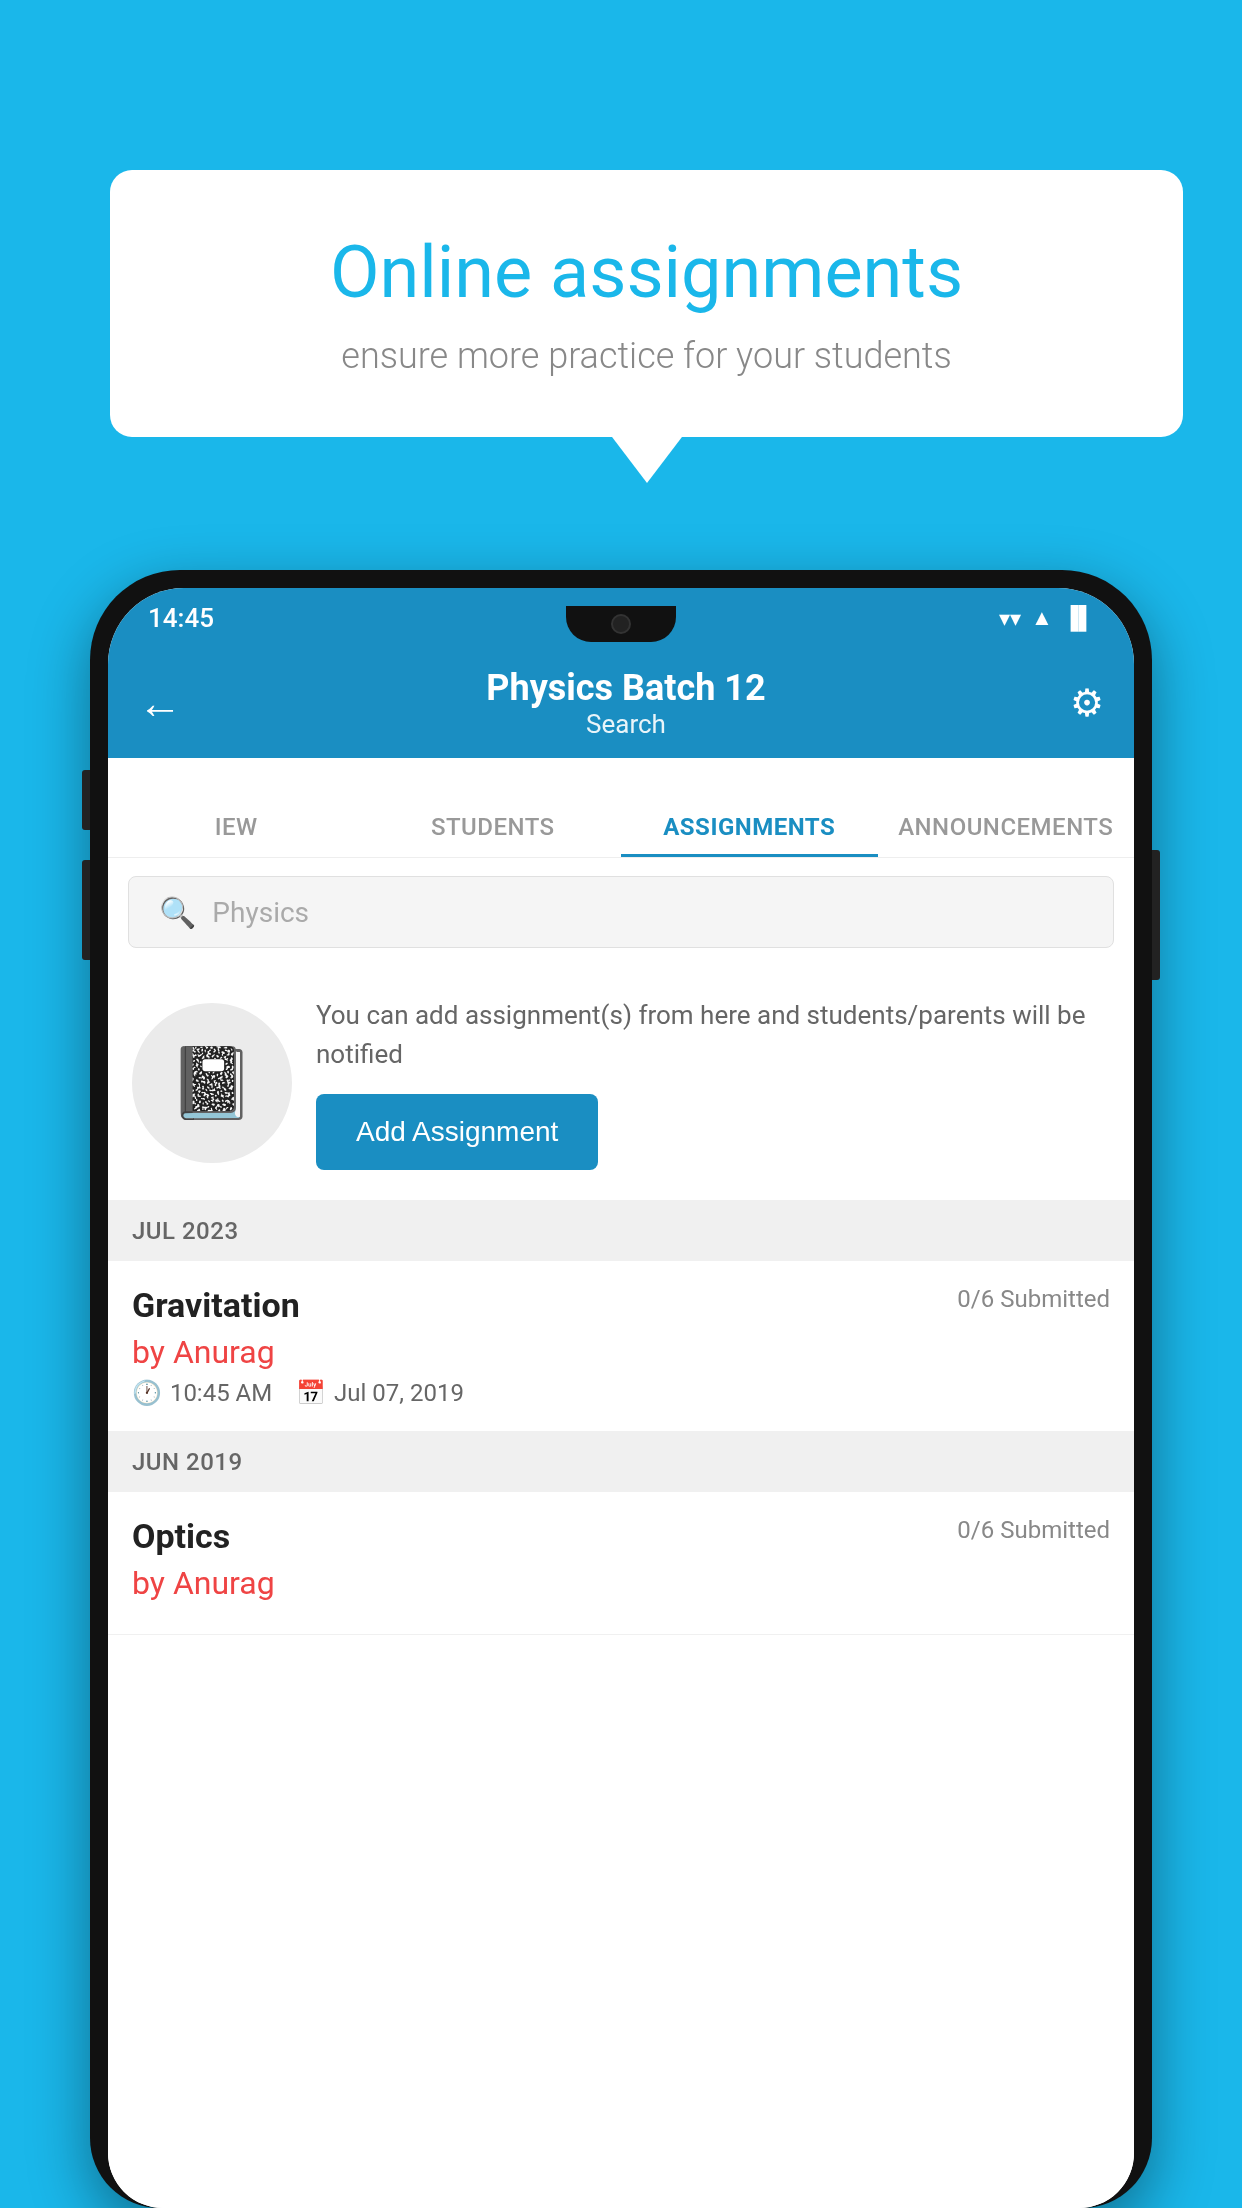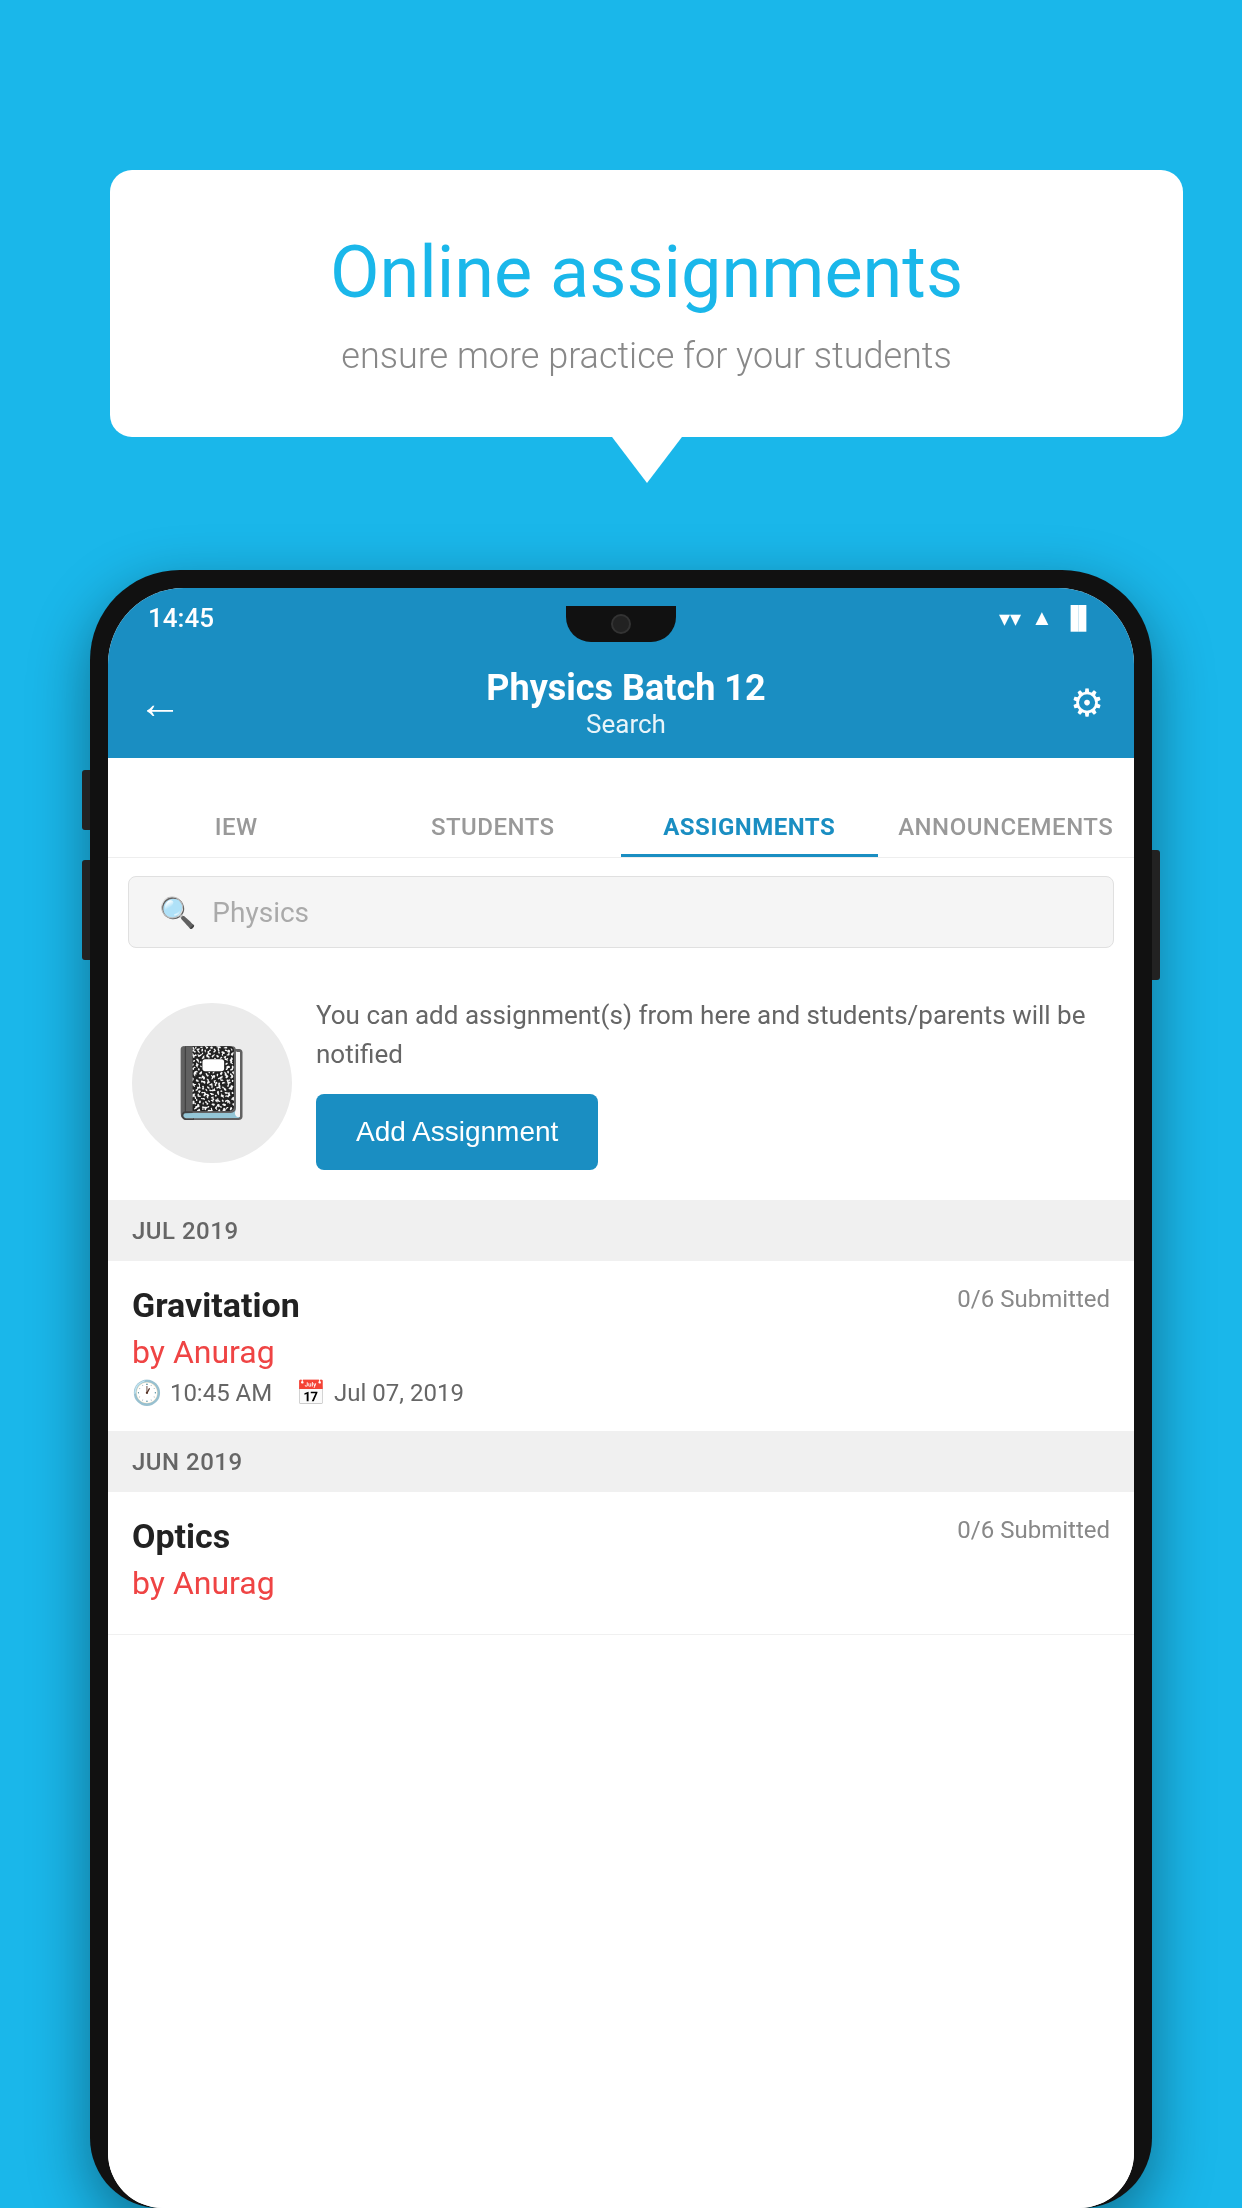--- a/index.html
+++ b/index.html
@@ -439,21 +439,21 @@
       <div class="promo-section">
         <div class="promo-icon-circle">
           <span class="notebook-icon">📓</span>
         </div>
         <div class="promo-content">
           <div class="promo-text">You can add assignment(s) from here and students/parents will be notified</div>
           <button class="add-assignment-btn">Add Assignment</button>
         </div>
       </div>
 
-      <div class="section-header">JUL 2019</div>
+      <div class="section-header">JUL 2023</div>
 
       <div class="assignment-item">
         <div class="assignment-row-top">
           <span class="assignment-title">Gravitation</span>
           <span class="assignment-submitted">0/6 Submitted</span>
         </div>
         <div class="assignment-author">by Anurag</div>
         <div class="assignment-meta">
           <div class="meta-item">
             <span class="meta-icon">🕐</span>

